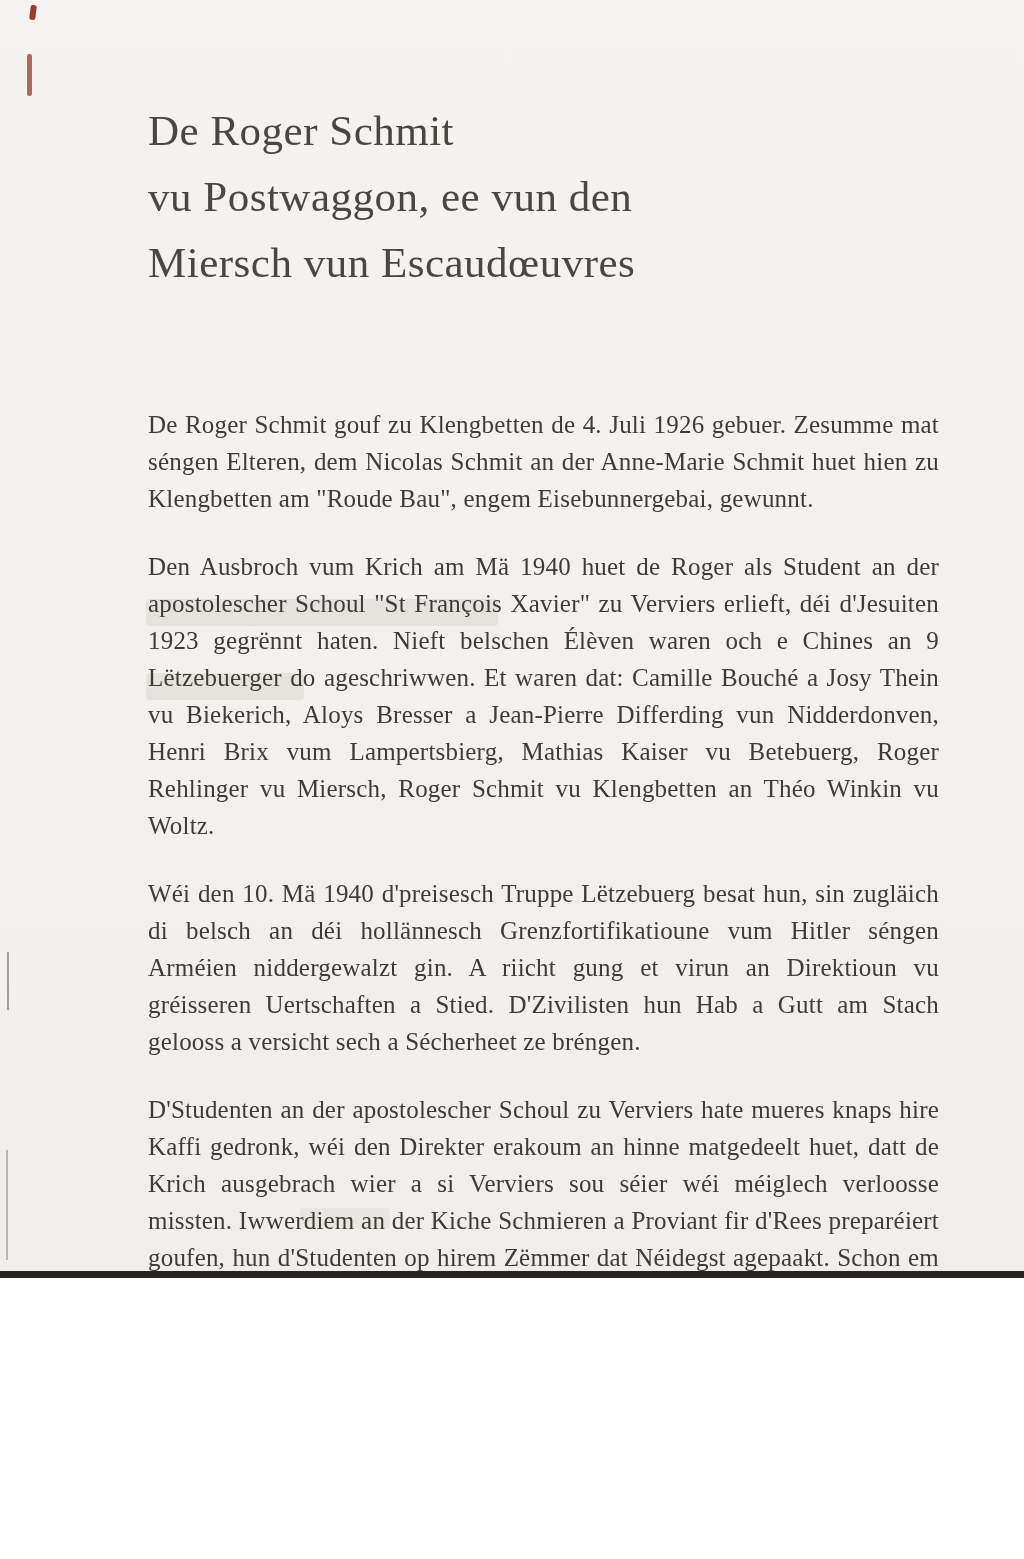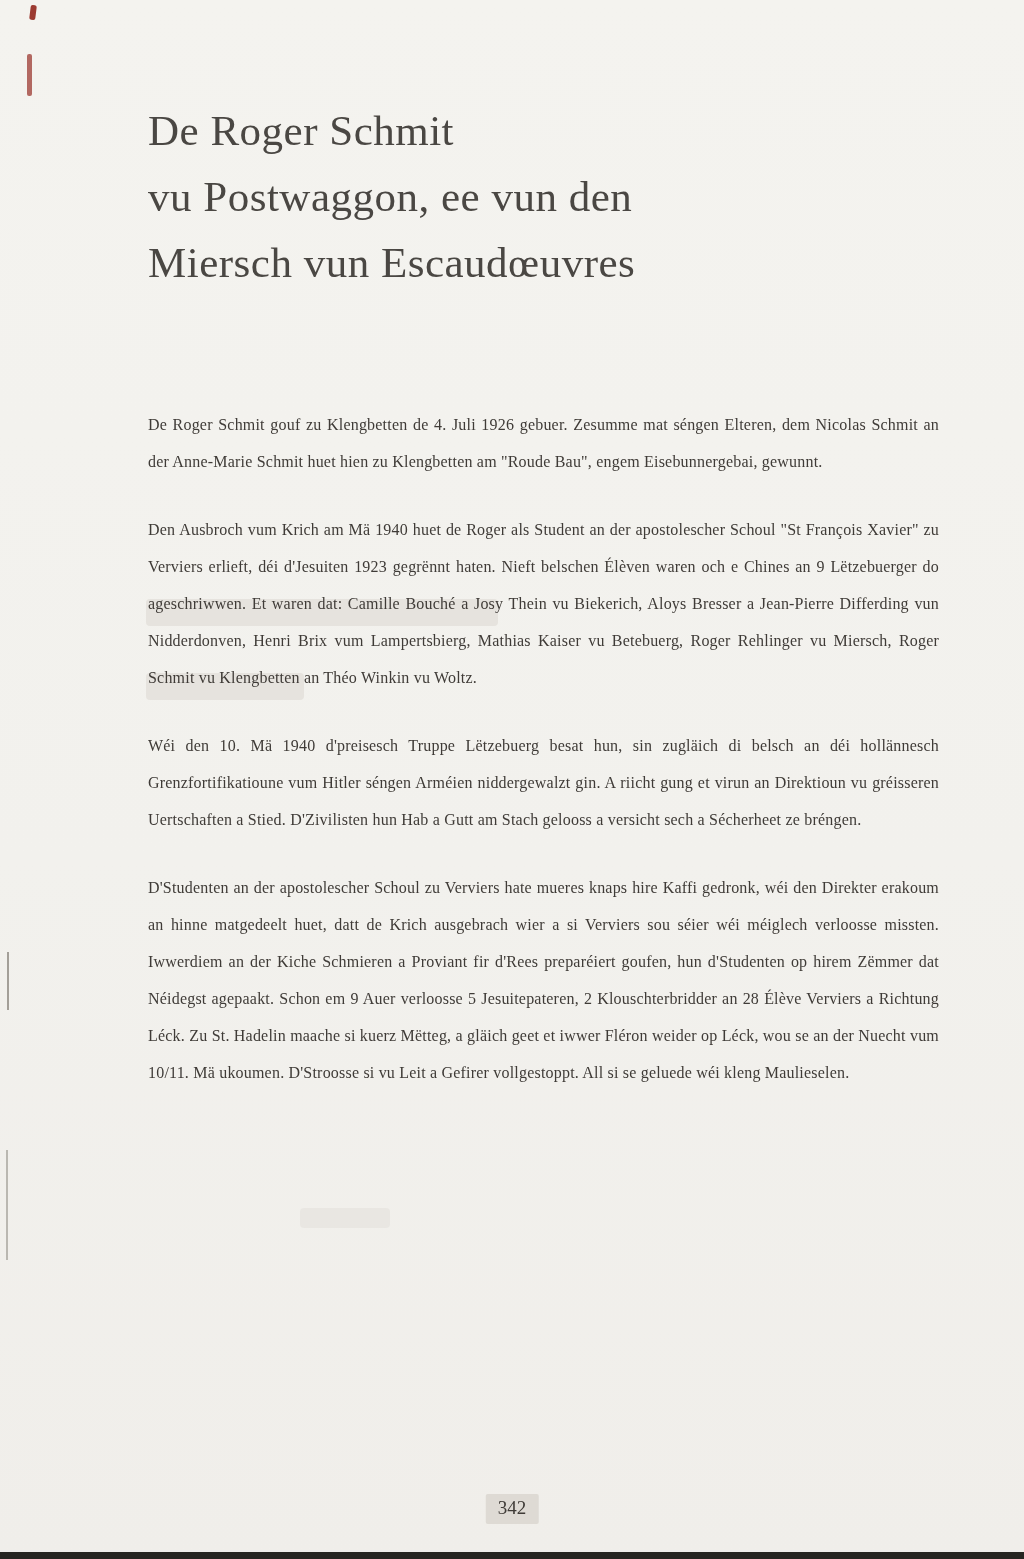--- a/index.html
+++ b/index.html
@@ -3,21 +3,21 @@
 <meta charset="utf-8">
 <style>
   html, body {
     margin: 0;
     padding: 0;
     background: #ffffff;
   }
   .page {
     position: relative;
     width: 1024px;
-    height: 1559px;
+    height: 1278px;
     margin: 0 auto;
     background: linear-gradient(180deg, #f4f3ef 0%, #f2f1ed 55%, #f0eeea 100%);
     overflow: hidden;
     font-family: "Liberation Serif", "DejaVu Serif", serif;
   }
   .content {
     position: absolute;
     left: 148px;
     top: 98px;
     width: 794px;
@@ -31,21 +31,21 @@
     line-height: 66px;
     letter-spacing: 0.5px;
     color: #4a4743;
   }
   h1.title .title-line {
     display: block;
   }
   p.para {
     margin: 0 3px 31px 0;
     padding: 0;
-    font-size: 16px;
+    font-size: 25px;
     line-height: 37px;
     text-align: justify;
     color: #3f3b37;
     letter-spacing: 0.2px;
   }
   p.para:last-child { margin-bottom: 0; }
 
   
   .smudge {
     position: absolute;

